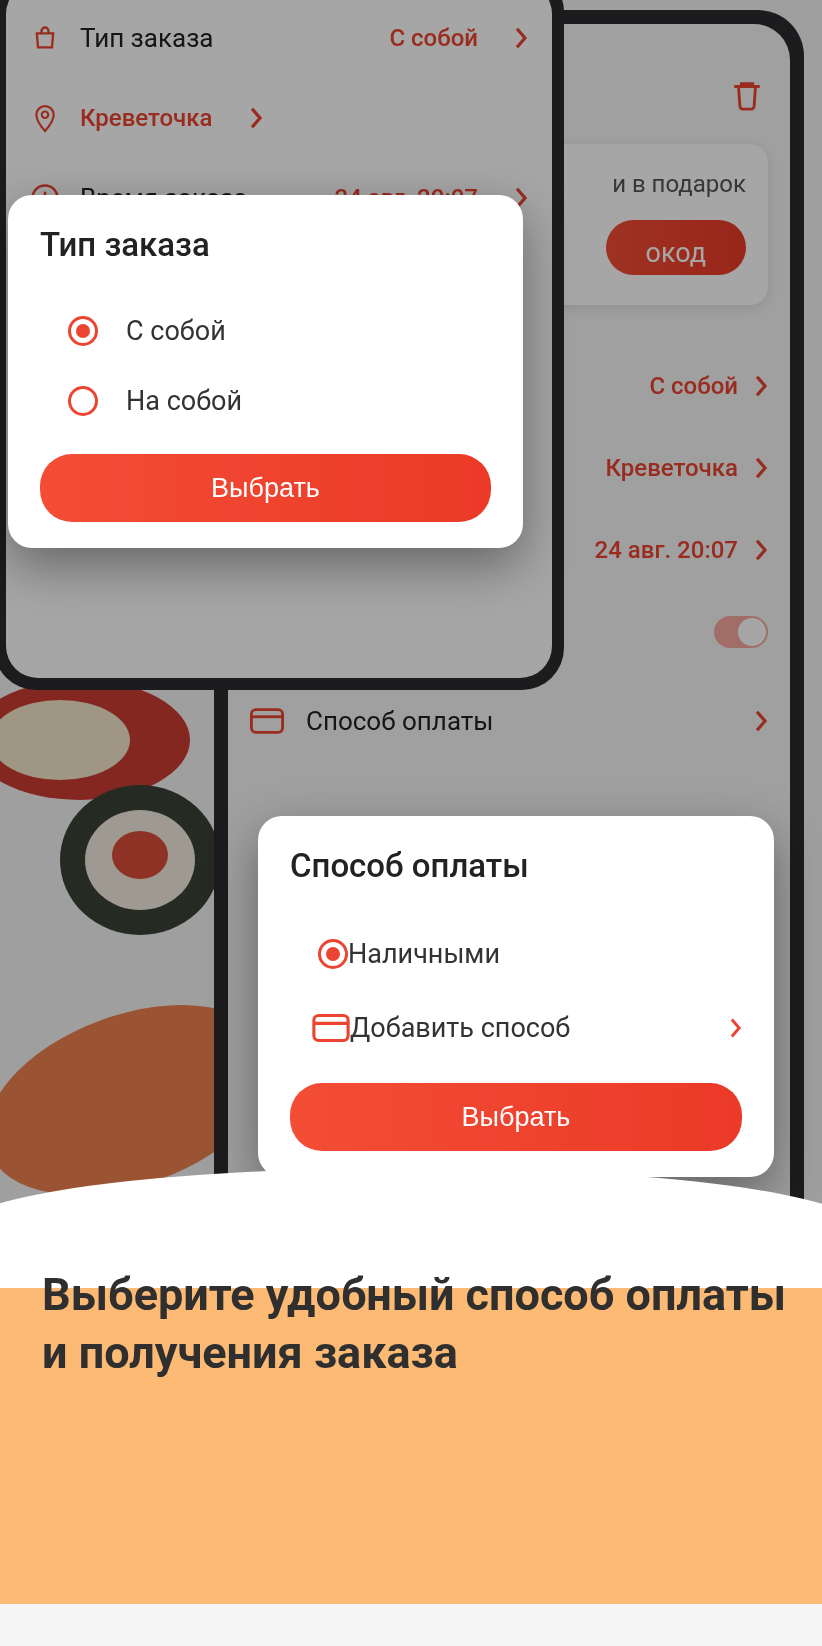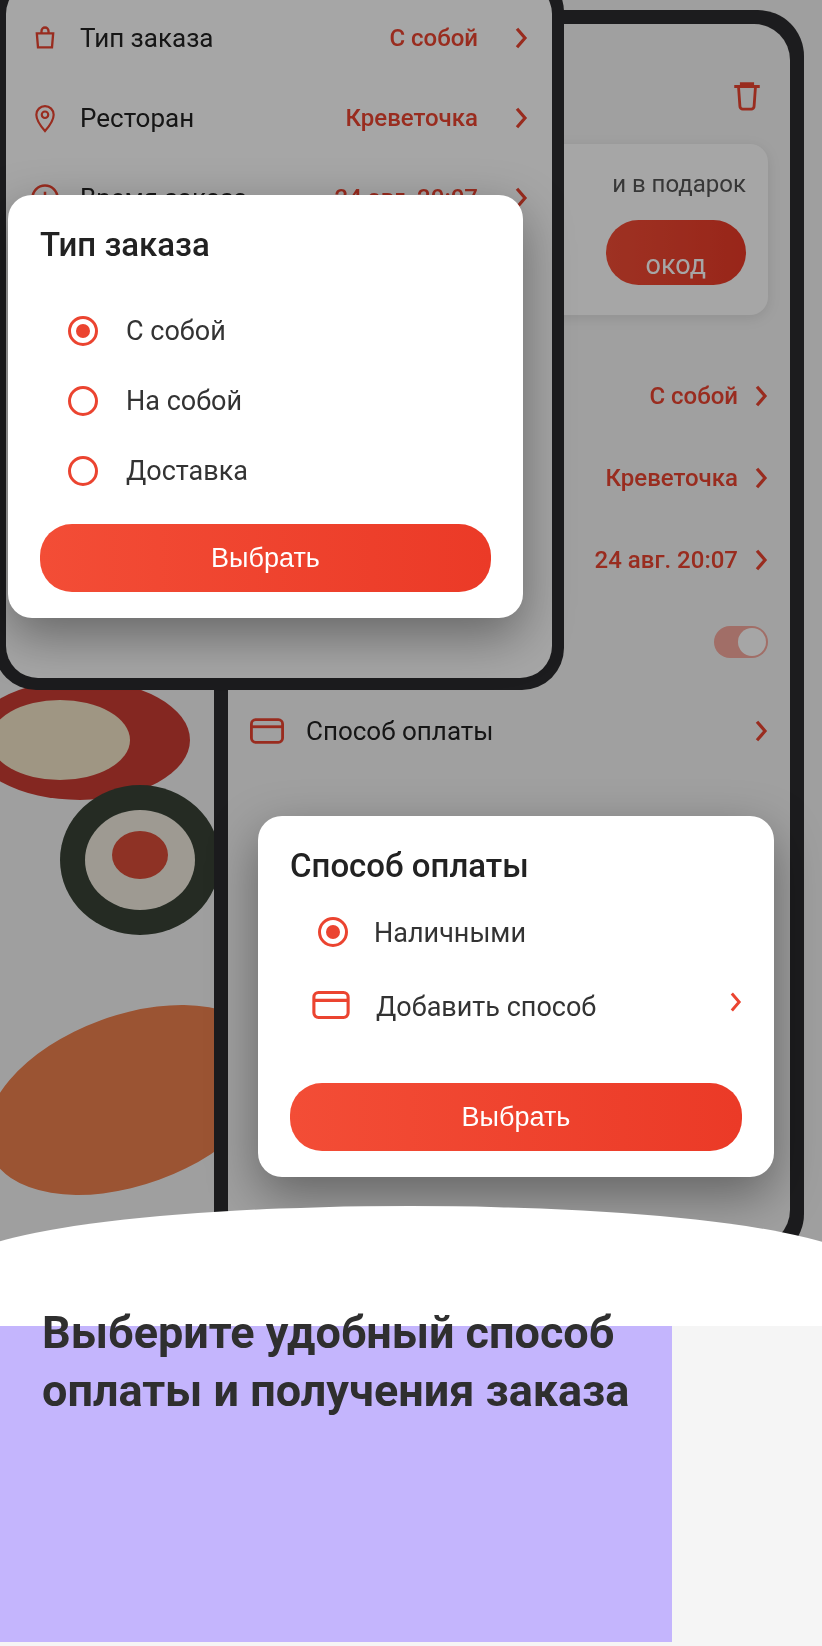--- a/index.html
+++ b/index.html
@@ -18,31 +18,31 @@
 .radio-row{display:flex;align-items:center;gap:28px;height:70px;cursor:pointer}
 .radio{width:30px;height:30px;border:3px solid #eb4430;border-radius:50%;display:flex;align-items:center;justify-content:center}
 .radio.sel::after{content:'';width:14px;height:14px;background:#eb4430;border-radius:50%}
 .radio-label{font-size:27px;color:#333}
 .btn-primary{width:100%;height:68px;background:linear-gradient(90deg,#f34d36,#eb3a27);border-radius:32px;color:#fff;font-size:27px;font-weight:500;border:none;cursor:pointer;display:flex;align-items:center;justify-content:center;margin-top:18px}
 .phone-b{position:absolute;left:214px;top:10px;width:590px;height:1250px;background:#2c2c2e;border-radius:46px;padding:14px;z-index:0}
 .phone-b-screen{width:100%;height:100%;background:#f6f6f6;border-radius:36px;overflow:hidden;position:relative;padding:20px 22px}
 .trash{position:absolute;right:26px;top:52px;z-index:2}
 .gift-card{margin:100px 0 40px;background:#fff;border-radius:18px;box-shadow:0 3px 14px rgba(0,0,0,0.1);padding:26px 22px 30px;text-align:right}
 .gift-txt{font-size:24px;color:#555;margin-bottom:22px}
-.promo-btn{display:inline-block;height:65px;padding:12px 40px;border-radius:34px;background:linear-gradient(90deg,#f34d36,#eb3a27);color:#fff;font-size:27px;line-height:66px}
+.promo-btn{display:inline-block;height:55px;padding:0 40px;border-radius:34px;background:linear-gradient(90deg,#f34d36,#eb3a27);color:#fff;font-size:27px;line-height:66px}
 .row-b{display:flex;align-items:center;height:82px}
 .row-b .val{margin-left:auto;font-size:24px;color:#eb4430;font-weight:500}
 .switch{width:54px;height:32px;background:#f7a99e;border-radius:16px;position:relative;margin-left:auto}
 .switch::after{content:'';position:absolute;right:2px;top:2px;width:28px;height:28px;background:#fff;border-radius:50%}
 .pay-row{display:flex;align-items:center;height:72px;gap:22px;margin-top:12px}
 .pay-label{flex:1;font-size:26px;color:#222}
 .hint{font-size:19px;color:#eb4430;margin-top:6px}
 .modal-b{position:absolute;left:258px;top:816px;width:516px;background:#fff;border-radius:24px;padding:30px 32px 26px;box-shadow:0 18px 50px rgba(0,0,0,0.38);z-index:22}
-.card-row{display:flex;gap:26px;height:74px}
-.footer-wave{position:absolute;left:0;top:1266px;width:672px;height:376px;background:#c4b5fd;z-index:40}
+.card-row{display:flex;align-items:center;height:74px}
+.footer-wave{position:absolute;left:0;top:1228px;width:822px;height:376px;background:#fdba74;z-index:40}
 .footer-wave::before{content:'';position:absolute;left:-40px;top:-60px;width:900px;height:120px;background:#fff;border-radius:50% 50% 0 0 / 60px}
 .headline{position:absolute;left:42px;top:38px;font-size:45px;font-weight:700;line-height:1.28;color:#2f2f2f}
 .bg-art{position:absolute;left:-10px;top:660px;width:420px;height:640px;z-index:0;opacity:.95}
 svg{display:block}
 </style>
 </head>
 <body>
 
 <div class="canvas">
 
@@ -129,21 +129,20 @@
             </svg>
           </span>
       </div>
       <div class="order-row">
         <span class="order-icon">
             <svg width="26" height="32" viewBox="0 0 24 28" stroke="#eb4430" stroke-width="2" fill="none">
               <path d="M12 26s8-9 8-15a8 8 0 1 0-16 0c0 6 8 15 8 15z"></path>
               <circle cx="12" cy="11" r="3"></circle>
             </svg>
           </span>
-        <span class="order-label">Ресторан</span>
         <span class="order-value">Креветочка</span>
         <span class="chev">
             <svg width="14" height="24" viewBox="0 0 10 18" stroke="#eb4430" stroke-width="2.4" fill="none">
               <path d="M2 2l6 7-6 7"></path>
             </svg>
           </span>
       </div>
       <div class="order-row">
         <span class="order-icon">
             <svg width="30" height="30" viewBox="0 0 24 24" stroke="#eb4430" stroke-width="2" fill="none">
@@ -166,24 +165,20 @@
 
   <div class="modal-a">
     <div class="modal-title">Тип заказа</div>
     <div class="radio-row" style="margin-left:28px">
       <div class="radio sel"></div>
       <div class="radio-label">С собой</div>
     </div>
     <div class="radio-row" style="margin-left:28px">
       <div class="radio"></div>
       <div class="radio-label">На собой</div>
-    </div>
-    <div class="radio-row" style="margin-left:28px">
-      <div class="radio"></div>
-      <div class="radio-label">Доставка</div>
     </div>
     <button class="btn-primary">Выбрать</button>
   </div>
 
   <div class="modal-b">
     <div class="modal-title">Способ оплаты</div>
     <div class="card-row" style="margin-left:28px">
       <div class="radio sel"></div>
       <div class="radio-label">Наличными</div>
     </div>

